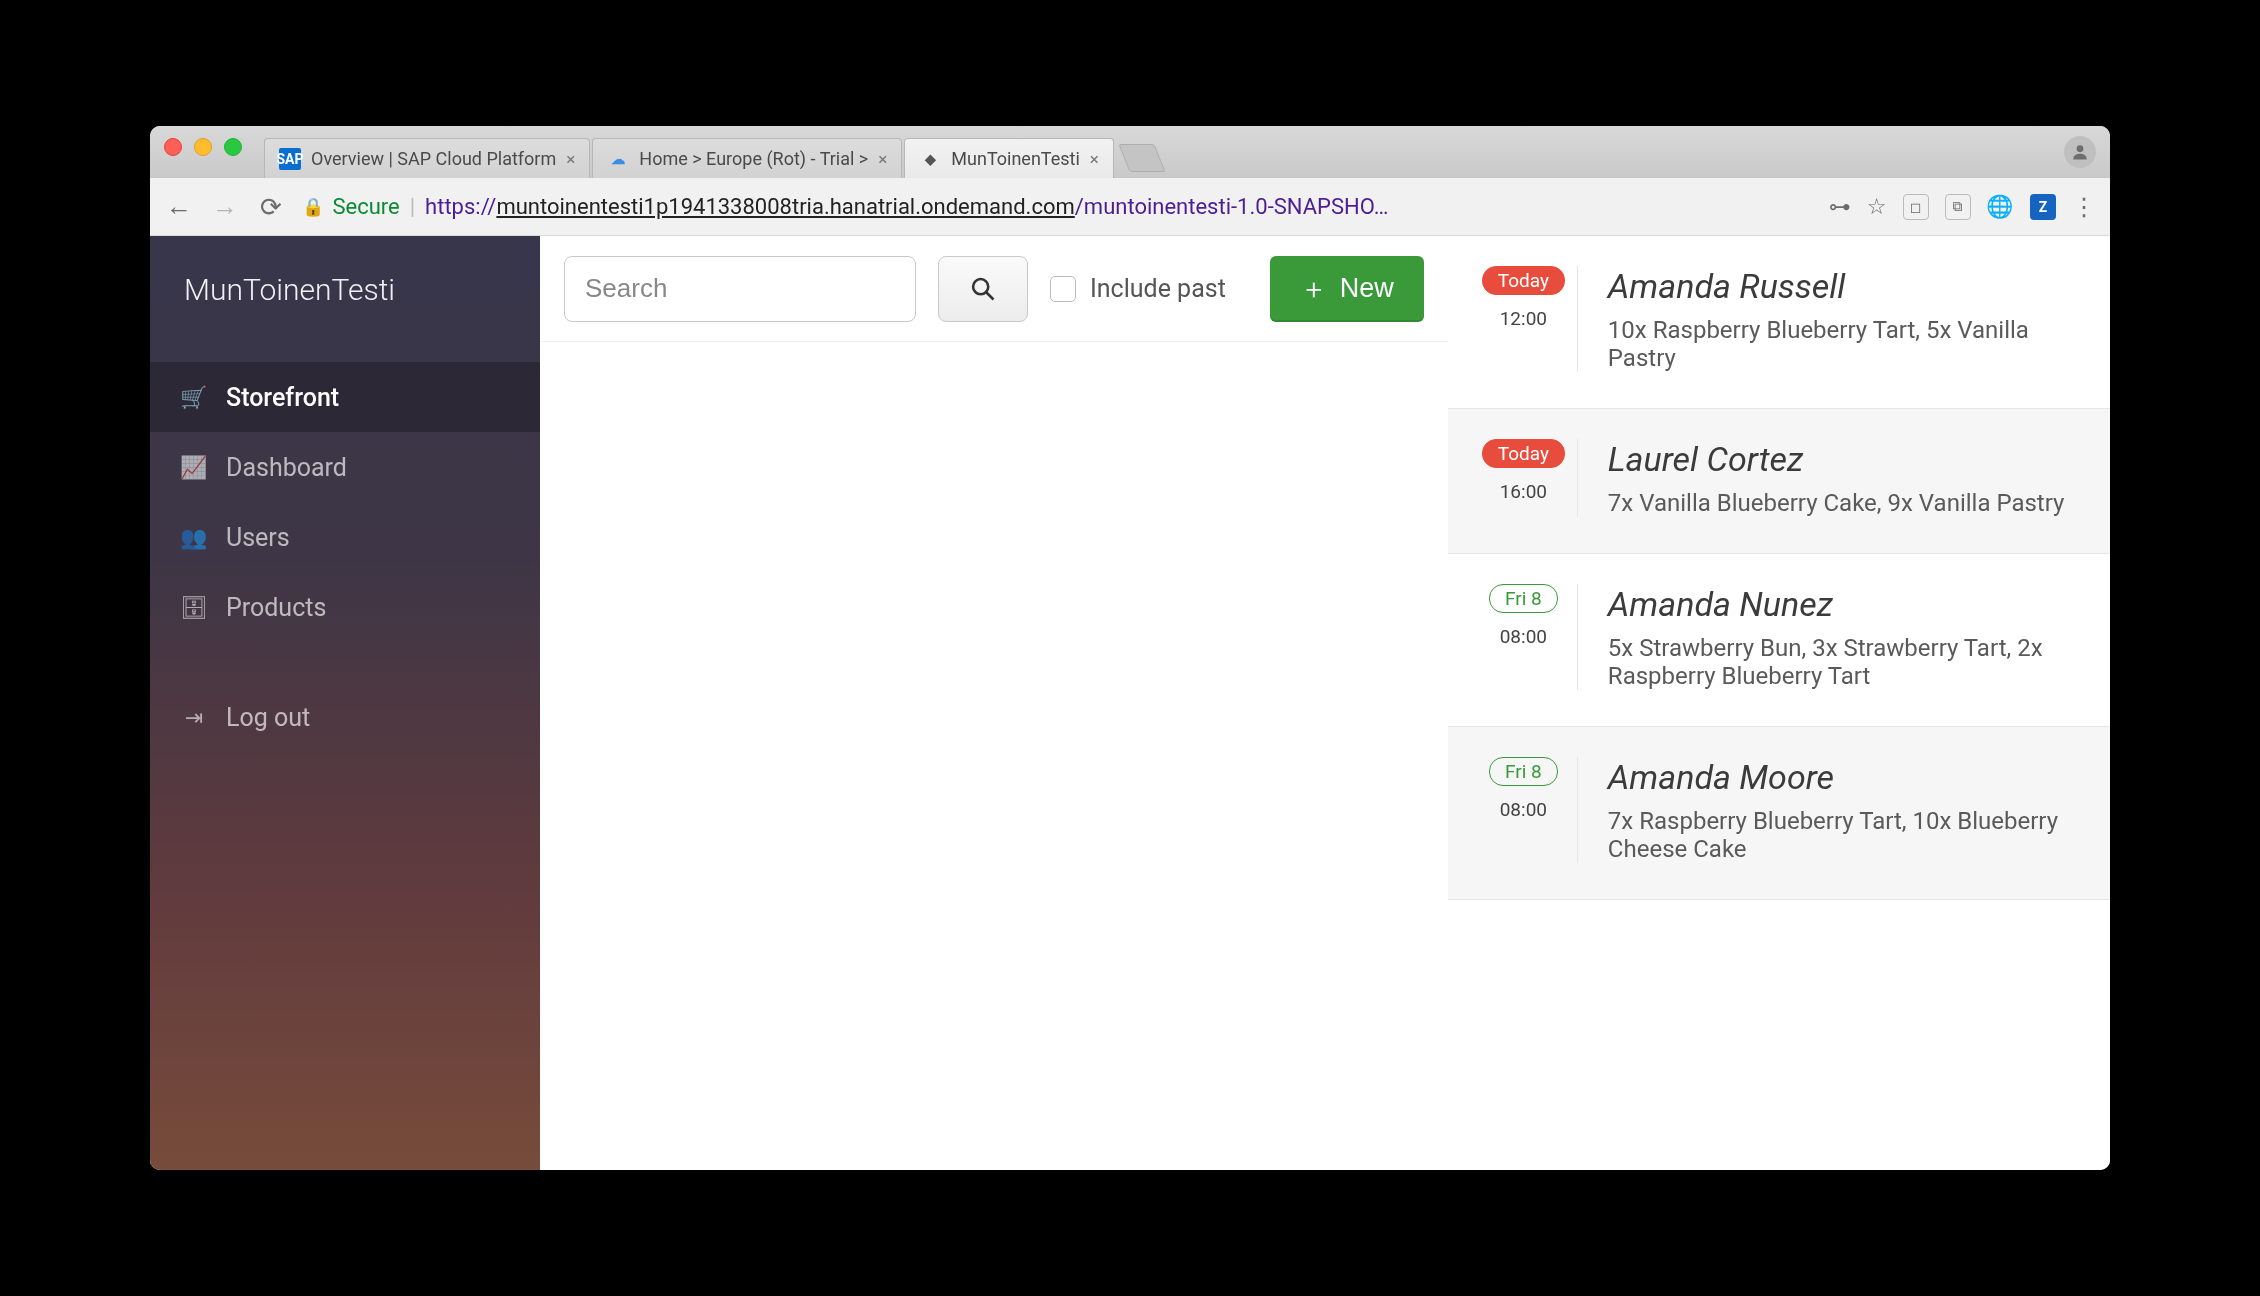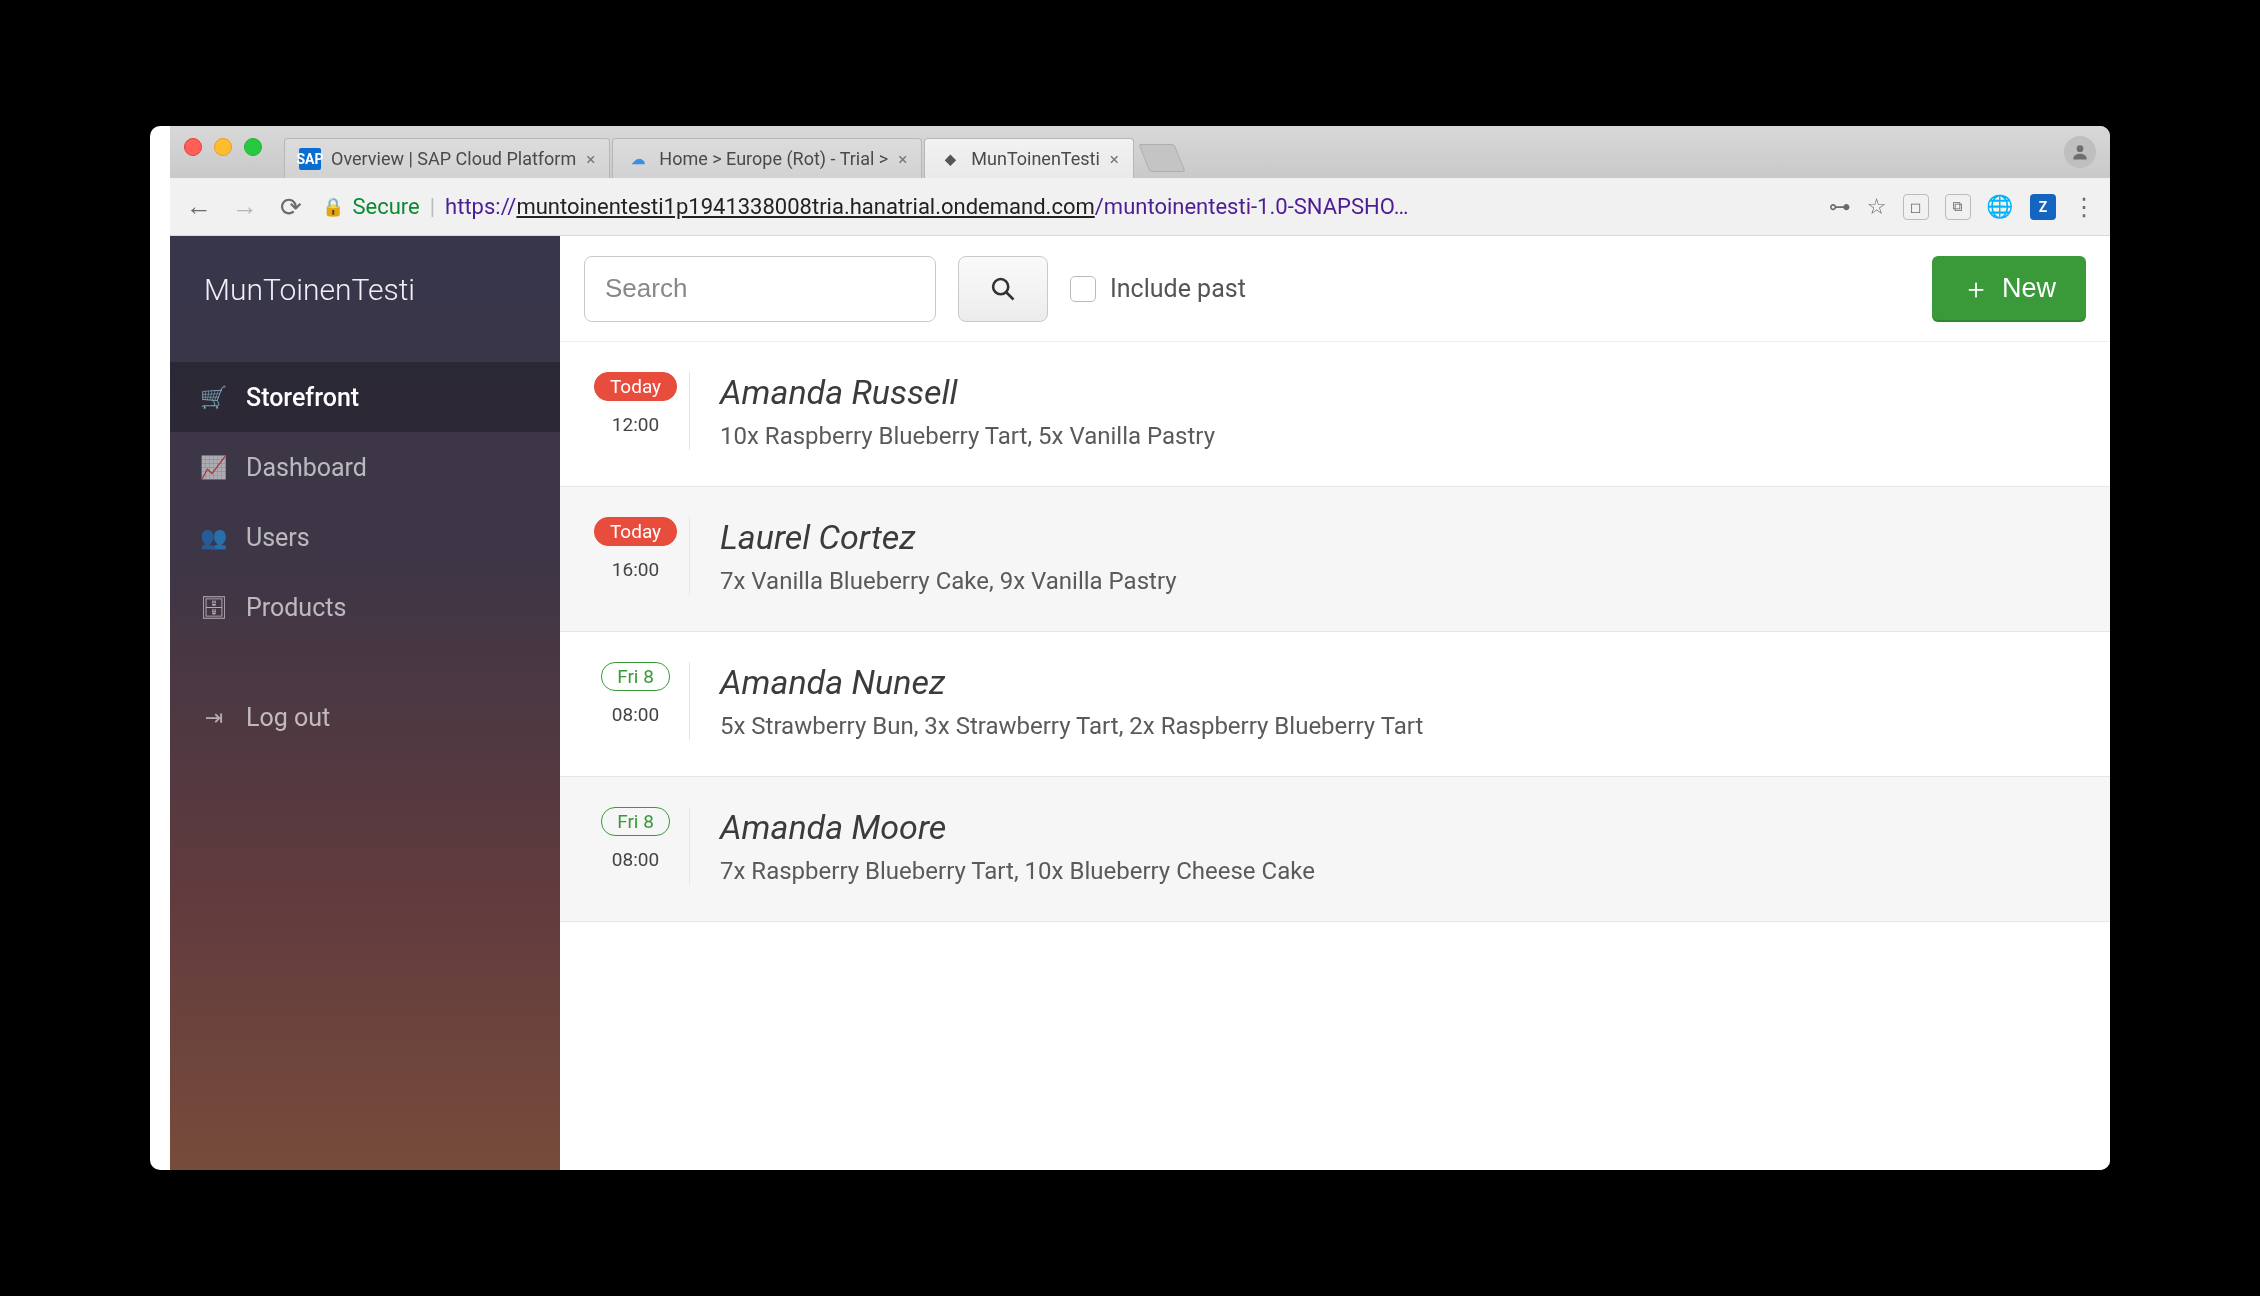--- a/index.html
+++ b/index.html
@@ -14,21 +14,20 @@
   }
   .window {
     width: 1960px;
     height: 1044px;
     background: #fff;
     border-radius: 10px;
     overflow: hidden;
     box-shadow: 0 30px 80px rgba(0,0,0,0.6);
     display: flex;
     flex-direction: column;
-    padding-left: 20px;
   }
   
   .tabbar {
     height: 52px;
     background: linear-gradient(#d8d8d8, #c9c9c9);
     display: flex;
     align-items: flex-end;
     padding-left: 14px;
     padding-right: 14px;
   }
@@ -146,21 +145,21 @@
     font-size:25px; color:rgba(255,255,255,0.65);
     cursor:pointer;
   }
   .nav-item.active {
     background: rgba(0,0,0,0.25);
     color:#fff; font-weight:500;
   }
   .nav-item .nicon { width:28px; text-align:center; opacity:0.9; font-size:22px;}
   .nav-gap { height:40px; }
   
-  .main { flex:1; display:flex; flex-direction:column; background:#fff; }
+  .main { flex:1; display:flex; flex-direction:row; background:#fff; }
   .topbar {
     height:106px; display:flex; align-items:center;
     padding: 0 24px; gap:22px;
     border-bottom:1px solid #eee;
   }
   .search-input {
     width:352px; height:66px;
     border:1px solid #c9c9c9; border-radius:8px;
     padding:0 20px; font-size:26px; color:#333;
   }

